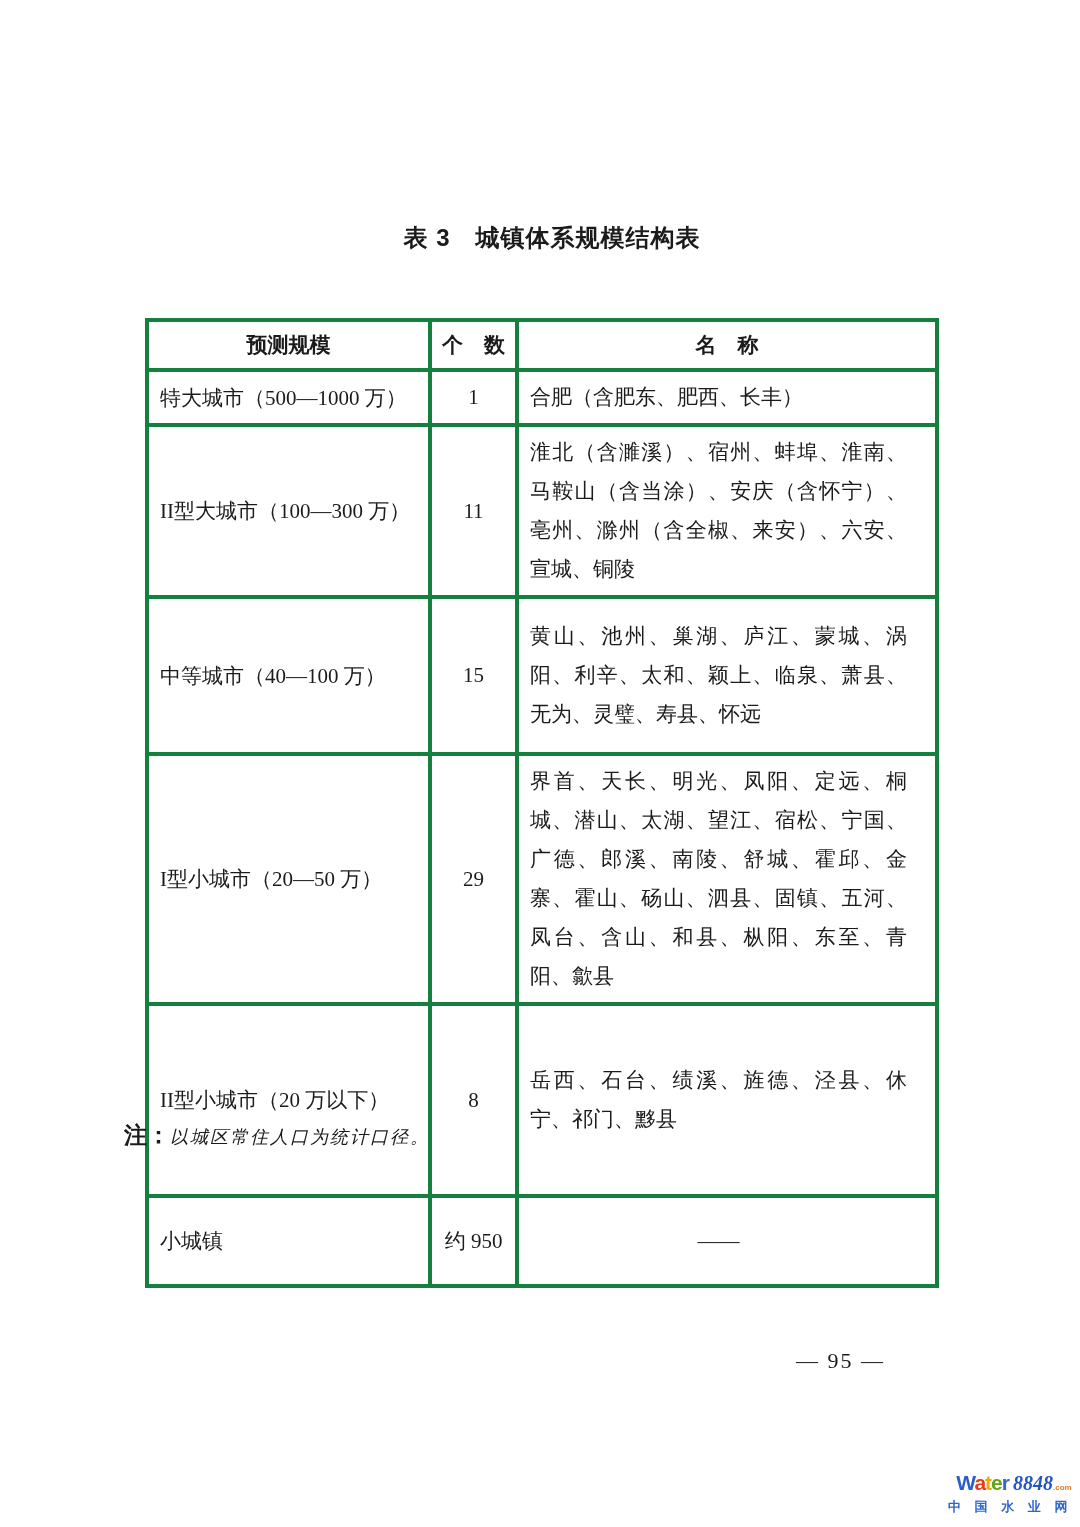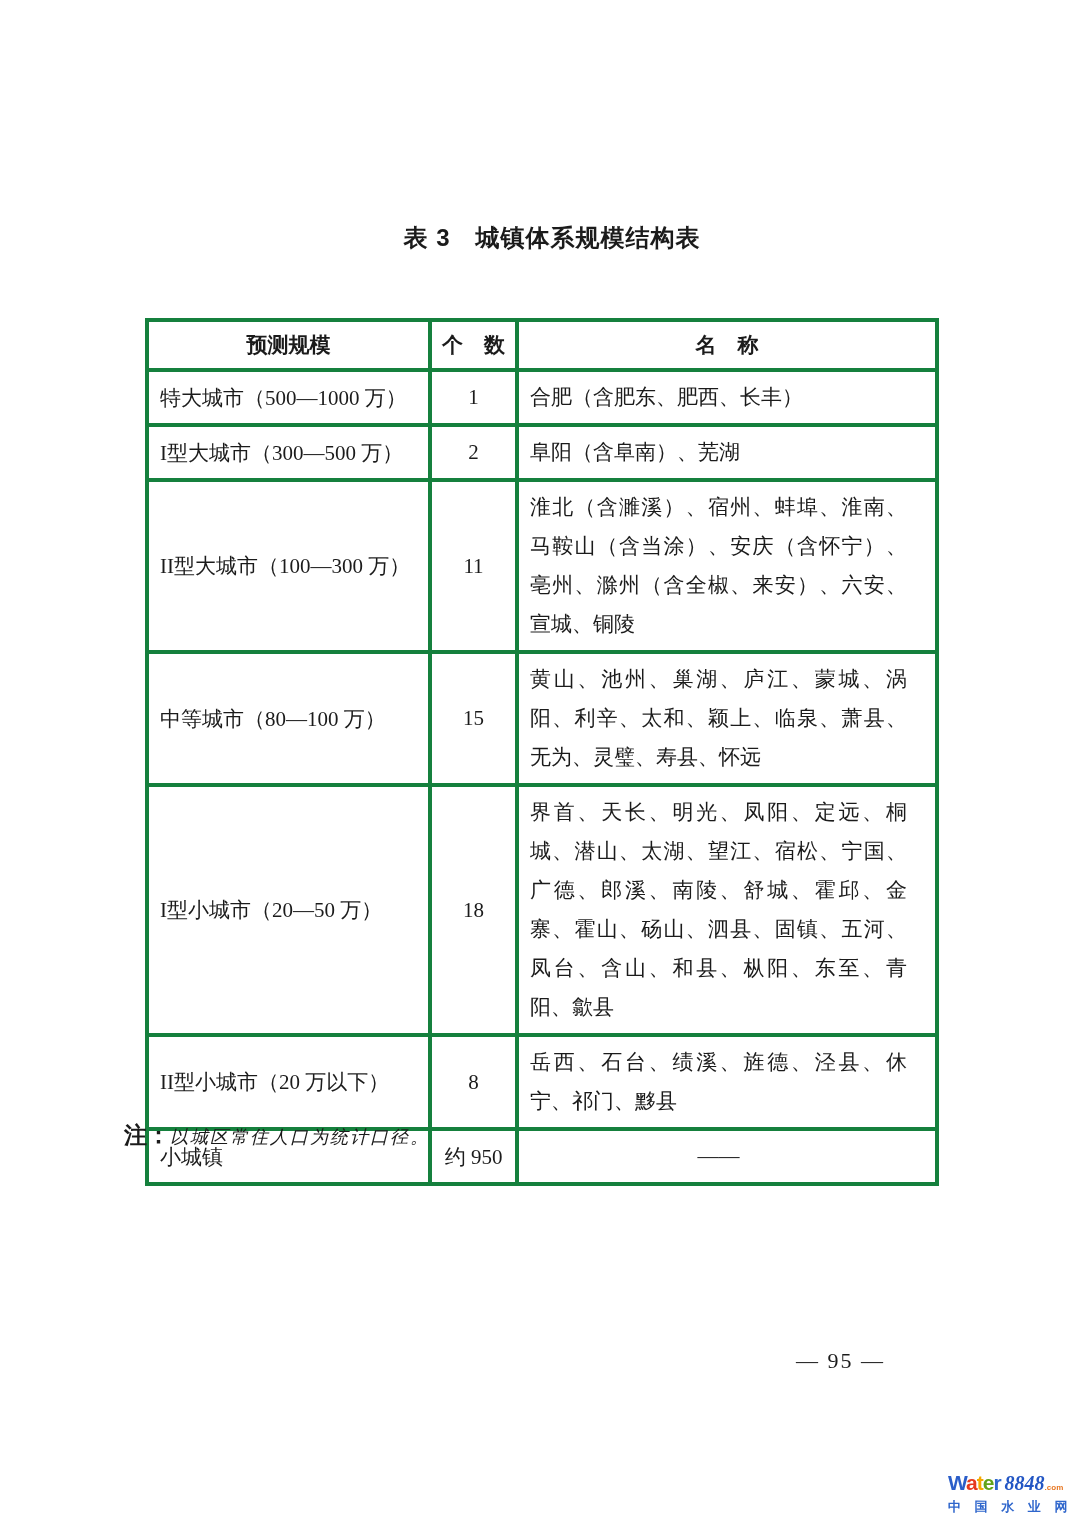--- a/index.html
+++ b/index.html
@@ -63,21 +63,21 @@
     font-style:italic; font-size:18px; letter-spacing:2px;
   }
   .page-number {
     position:absolute; top:1348px; left:796px; width:160px;
     text-align:left; font-size:22px; letter-spacing:2px;
   }
   .watermark {
     position:absolute; left:948px; top:1472px; width:132px;
     background:#ffffff; text-align:left; line-height:1;
   }
-  .wm-line1 { white-space:nowrap; }
+  .wm-line1 { white-space:nowrap;text-align:center; }
   .wm-brand span {
     font-family:"Liberation Sans","DejaVu Sans",sans-serif;
     font-weight:bold; font-size:21px; letter-spacing:-1px;
   }
   .wm-8848 {
     font-family:"Liberation Serif","DejaVu Serif",serif;
     font-style:italic; font-weight:bold; font-size:20px;
   }
   .wm-com {
     font-family:"Liberation Sans","DejaVu Sans",sans-serif;
@@ -107,37 +107,32 @@
       <th>名　称</th>
     </tr>
   </thead>
   <tbody>
     <tr>
       <td class="c-scale">特大城市（500—1000 万）</td>
       <td class="c-count">1</td>
       <td class="c-names">合肥（含肥东、肥西、长丰）</td>
     </tr>
     <tr>
-      <td class="c-scale">I型大城市（300—500 万）</td>
-      <td class="c-count">2</td>
-      <td class="c-names">阜阳（含阜南）、芜湖</td>
-    </tr>
-    <tr>
       <td class="c-scale">II型大城市（100—300 万）</td>
       <td class="c-count">11</td>
       <td class="c-names">淮北（含濉溪）、宿州、蚌埠、淮南、马鞍山（含当涂）、安庆（含怀宁）、亳州、滁州（含全椒、来安）、六安、宣城、铜陵</td>
     </tr>
     <tr>
-      <td class="c-scale">中等城市（80—100 万）</td>
+      <td class="c-scale">中等城市（40—100 万）</td>
       <td class="c-count">15</td>
       <td class="c-names">黄山、池州、巢湖、庐江、蒙城、涡阳、利辛、太和、颖上、临泉、萧县、无为、灵璧、寿县、怀远</td>
     </tr>
     <tr>
       <td class="c-scale">I型小城市（20—50 万）</td>
-      <td class="c-count">18</td>
+      <td class="c-count">29</td>
       <td class="c-names">界首、天长、明光、凤阳、定远、桐城、潜山、太湖、望江、宿松、宁国、广德、郎溪、南陵、舒城、霍邱、金寨、霍山、砀山、泗县、固镇、五河、凤台、含山、和县、枞阳、东至、青阳、歙县</td>
     </tr>
     <tr>
       <td class="c-scale">II型小城市（20 万以下）</td>
       <td class="c-count">8</td>
       <td class="c-names">岳西、石台、绩溪、旌德、泾县、休宁、祁门、黟县</td>
     </tr>
     <tr>
       <td class="c-scale">小城镇</td>
       <td class="c-count">约 950</td>

